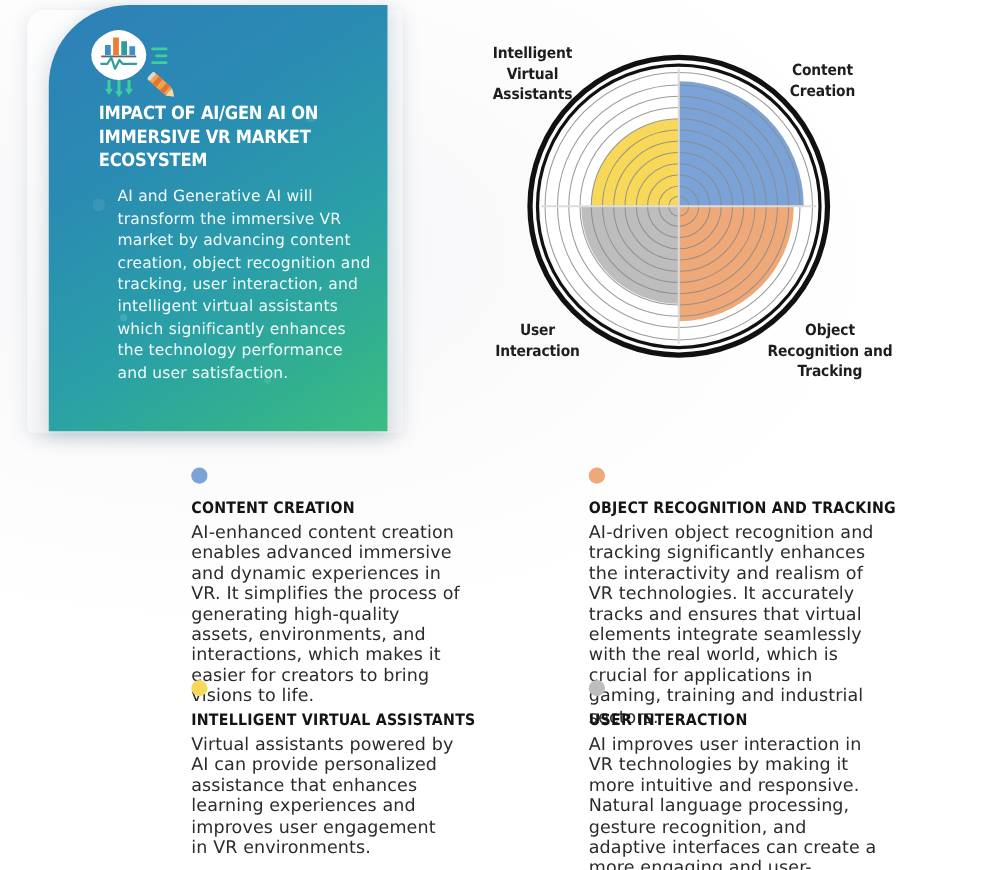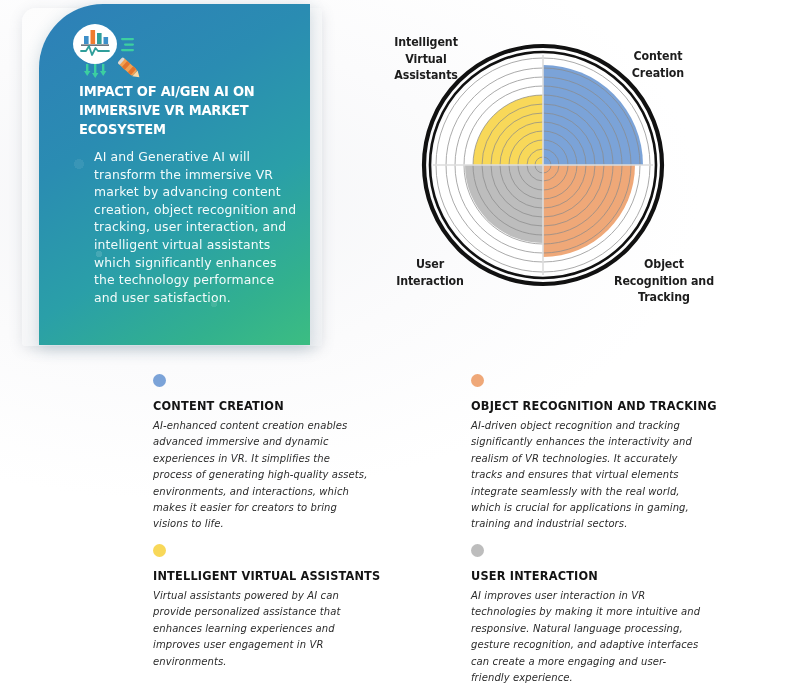--- a/index.html
+++ b/index.html
@@ -113,25 +113,24 @@
     font-weight: bold;
     letter-spacing: 0.2px;
     text-transform: uppercase;
     font-family: "DejaVu Sans", sans-serif;
     font-stretch: condensed;
     white-space: nowrap;
   }
   .block .b-body {
     position: absolute; left: 8px; top: 44px;
     color: #2b2b2b;
-    font-size: 10px;
+    font-size: 14px;
     line-height: 16.4px;
     letter-spacing: 0.1px;
     font-family: "DejaVu Sans", sans-serif;
-    font-style: italic;
   }
 
   #blk-cc  { left: 145px; top: 374px; width: 230px; }
   #blk-ort { left: 463px; top: 374px; width: 242px; }
   #blk-iva { left: 145px; top: 544px; width: 230px; }
   #blk-ui  { left: 463px; top: 544px; width: 242px; }
 
   #blk-cc  .b-body { width: 218px; }
   #blk-ort .b-body { width: 238px; }
   #blk-iva .b-body { width: 210px; }

